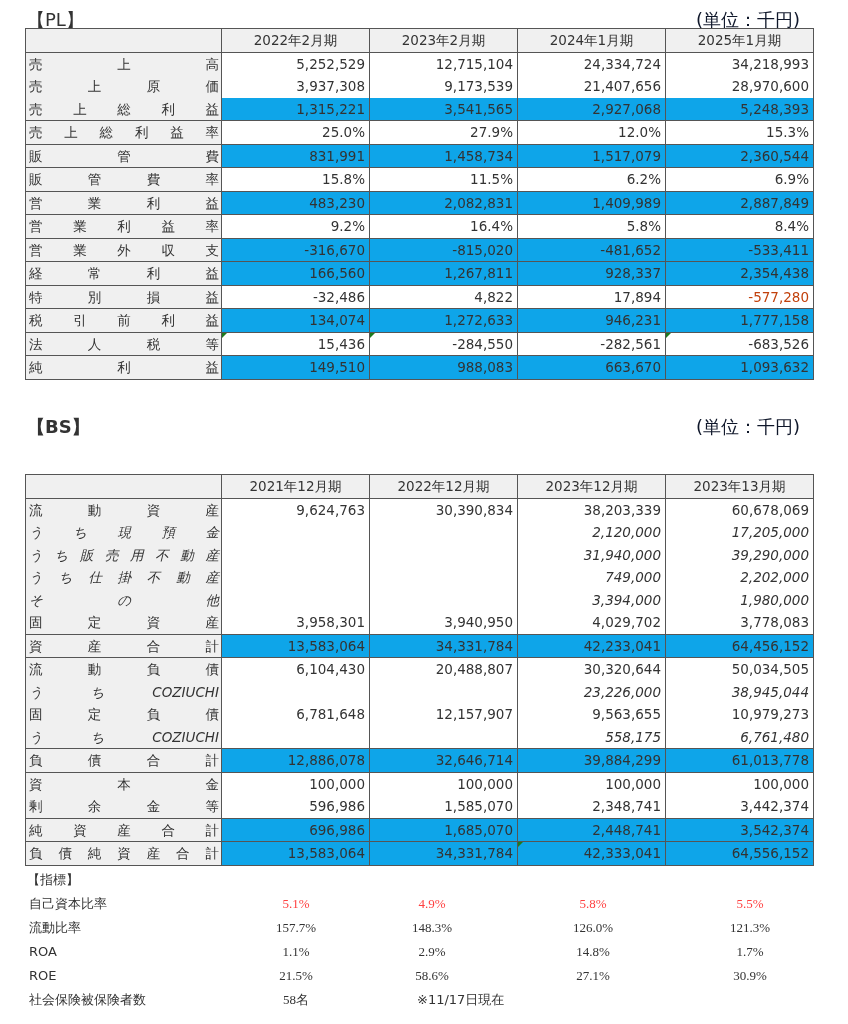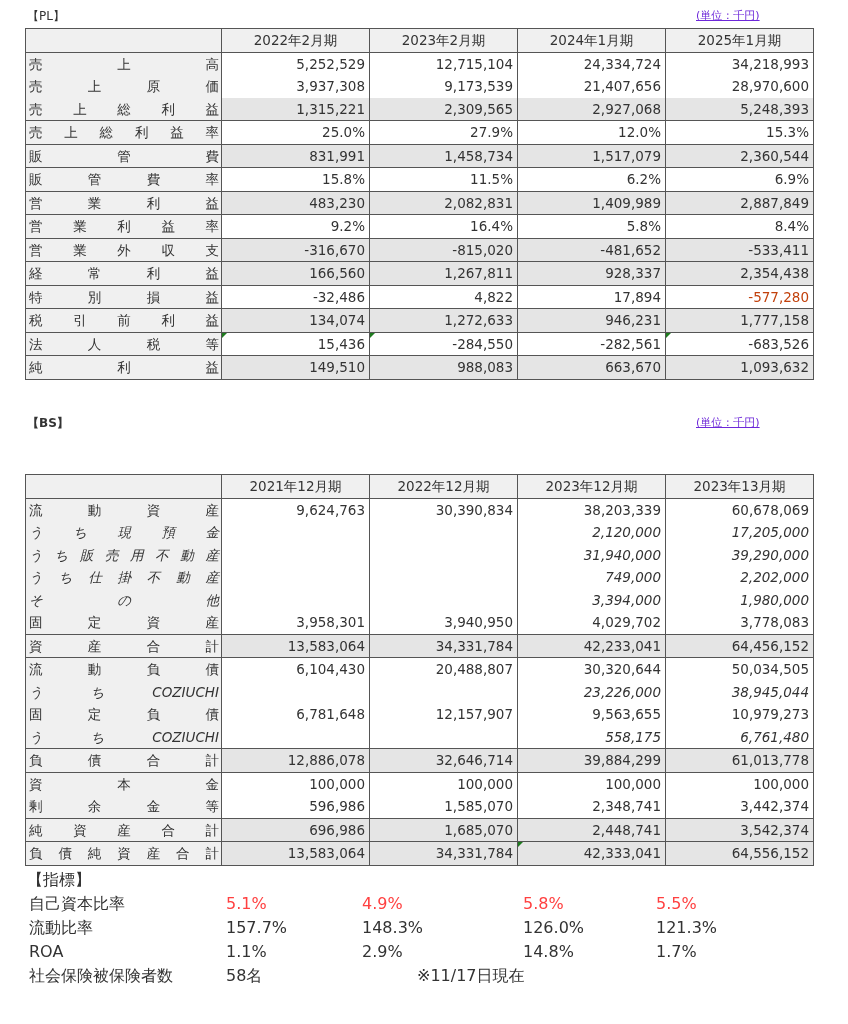--- a/index.html
+++ b/index.html
@@ -1,37 +1,37 @@
 <!DOCTYPE html>
 <html><head>
 <meta charset="utf-8">
 <style>
   html, body { margin:0; padding:0; background:#ffffff; }
   body { width:848px; height:1024px; position:relative; font-family:"DejaVu Sans", "Liberation Sans", sans-serif; color:#333333; overflow:hidden; }
-  .section-title { position:absolute; left:27px; font-size:12px; color:#333; }
-  .unit { position:absolute; left:696px; font-size:11px; color:#6d28d9;text-decoration:underline; }
+  .section-title { position:absolute; left:27px; font-size:18px; color:#333; }
+  .unit { position:absolute; left:696px; font-size:18px; color:#0f172a; }
   table.fin { position:absolute; left:25px; border-collapse:collapse; table-layout:fixed; font-size:13.5px;padding-left:9px; }
   table.fin col.lbl { width:196px; }
   table.fin col.num { width:148px; }
   table.fin th, table.fin td { height:22.5px; padding:0; line-height:22px; white-space:nowrap; }
   table.fin thead th { background:#f0f0f0; font-weight:normal; text-align:center; border:1px solid #555; color:#333; }
   table.fin td.label { background:#f0f0f0; border-left:1px solid #555; border-right:1px solid #555; padding:0 2px 0 3px; }
   table.fin td.label .jl { display:flex; justify-content:space-between; width:100%; }
   table.fin td.num { text-align:right; padding-right:4px; border-left:1px solid #555; border-right:1px solid #555; position:relative; }
-  table.fin tr.shade td.num { background:#e5e5e5; }
+  table.fin tr.shade td.num { background:#0ea5e9; }
   table.fin tr.bt td { border-top:1px solid #555; }
   table.fin tr.last td { border-bottom:1px solid #555; }
   table.fin tr.it td.label .jl span, table.fin tr.it td.num { font-style:italic; }
   .neg-red { color:#c2410c; }
   .tri { position:absolute; left:0; top:0; width:0; height:0; border-top:5px solid #1e7b1e; border-right:5px solid transparent; }
-  .ind { position:absolute; left:0; top:868px; width:740px; font-size:16px; }
+  .ind { position:absolute; left:0; top:868px; width:740px; font-size:13px; }
   .ind .row { position:relative; height:24px; line-height:24px; }
   .ind .lab { position:absolute; left:29px; }
-  .ind .v { position:absolute; text-align:left; width:140px; }
-  .ind .v0 { left:226px; } .ind .v1 { left:362px; } .ind .v2 { left:523px; } .ind .v3 { left:656px; }
+  .ind .v { position:absolute; text-align:center; width:140px;font-family:Liberation Serif, serif; }
+  .ind .v0 { left:226px; } .ind .v1 { left:362px; } .ind .v2 { left:523px; } .ind .v3 { left:680px; }
   .ind .note { position:absolute; left:417px; }
   .red { color:#ff4040; }
 </style>
 </head>
 <body>
 
 <div class="section-title" style="top:8px;">【PL】</div>
 <div class="unit" style="top:8px;">(単位：千円)</div>
 
 <table class="fin" id="pl-table" style="top:28px;">
@@ -83,21 +83,21 @@
         <td class="label">
           <div class="jl">
             <span>売</span>
             <span>上</span>
             <span>総</span>
             <span>利</span>
             <span>益</span>
           </div>
         </td>
         <td class="num"><span>1,315,221</span></td>
-        <td class="num"><span>2,309,565</span></td>
+        <td class="num"><span>3,541,565</span></td>
         <td class="num"><span>2,927,068</span></td>
         <td class="num"><span>5,248,393</span></td>
       </tr>
       <tr class="bt">
         <td class="label">
           <div class="jl">
             <span>売</span>
             <span>上</span>
             <span>総</span>
             <span>利</span>
@@ -530,18 +530,25 @@
         <span class="v v3">121.3%</span>
       </div>
       <div class="row">
         <span class="lab">ROA</span>
         <span class="v v0">1.1%</span>
         <span class="v v1">2.9%</span>
         <span class="v v2">14.8%</span>
         <span class="v v3">1.7%</span>
       </div>
       <div class="row">
+        <span class="lab">ROE</span>
+        <span class="v v0">21.5%</span>
+        <span class="v v1">58.6%</span>
+        <span class="v v2">27.1%</span>
+        <span class="v v3">30.9%</span>
+      </div>
+      <div class="row">
         <span class="lab">社会保険被保険者数</span>
         <span class="v v0">58名</span>
         <span class="note">※11/17日現在</span>
       </div>
     </div>
 </div>
 
 </body></html>

